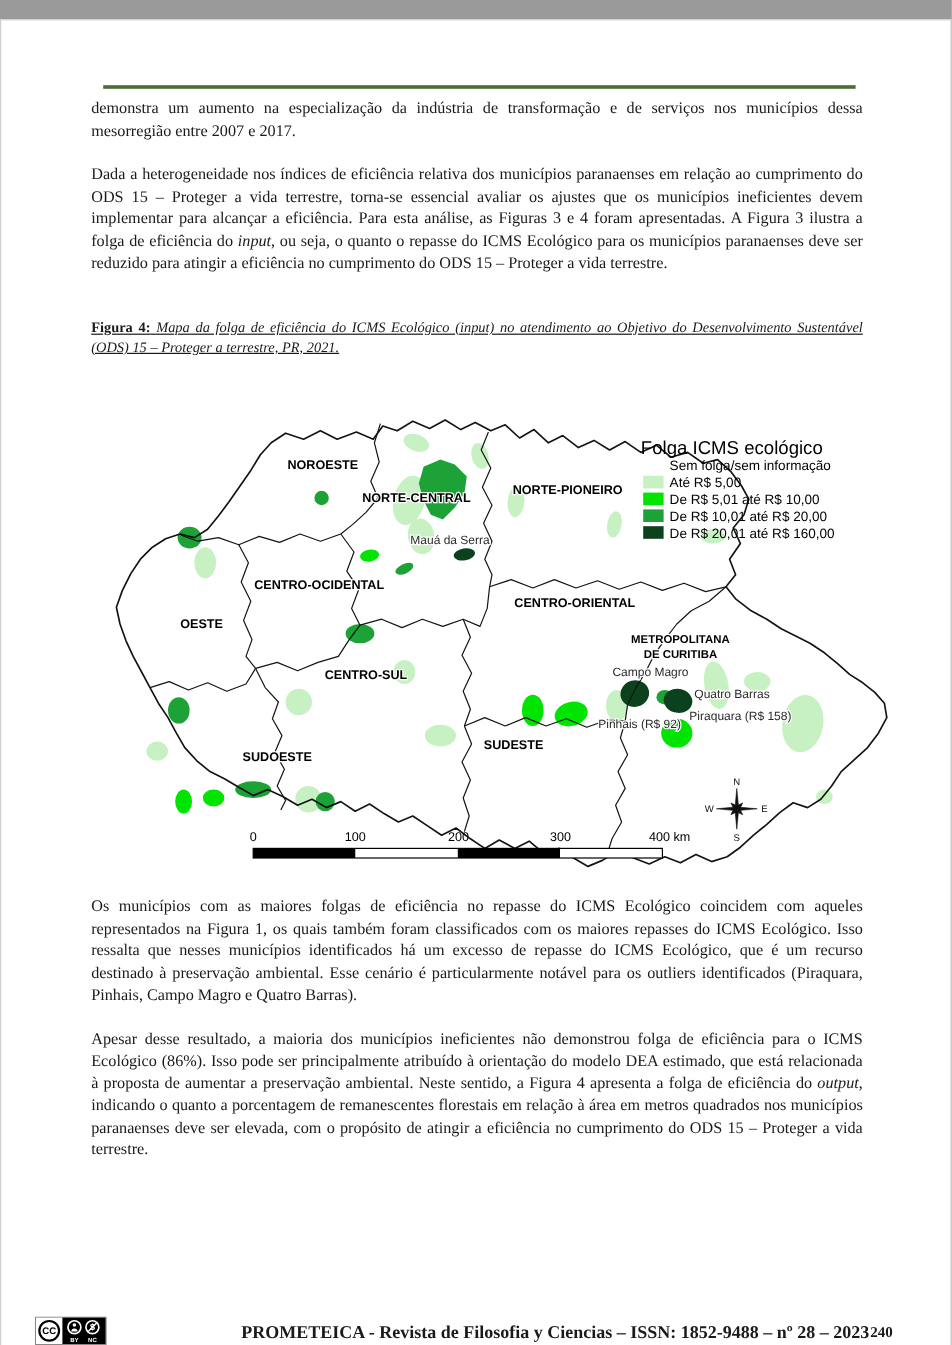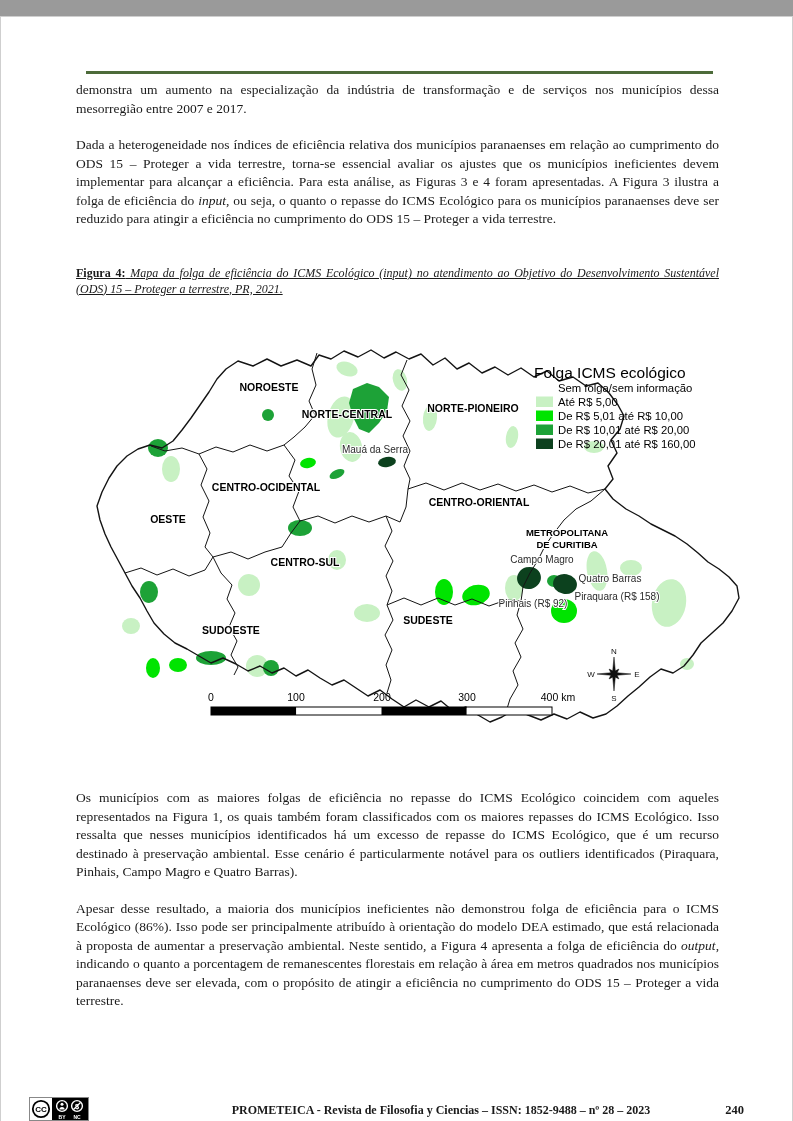--- a/index.html
+++ b/index.html
@@ -15,21 +15,21 @@
     font-family:"Liberation Serif",serif;
   }
   p.caption{
     margin:0;font-size:12px;line-height:15.5px;text-align:justify;text-decoration:underline;
   }
   p.caption i{font-style:italic;}
   #map-svg{position:absolute;left:80px;top:318px;width:665px;height:400px;}
   #footer{position:absolute;left:0;top:1076px;width:793px;height:34px;font-weight:bold;}
   #footer .journal{
     position:absolute;left:200px;top:10px;width:480px;text-align:center;
-    font-size:12px;white-space:nowrap;
+    font-size:15px;white-space:nowrap;
   }
   #footer .pagenum{position:absolute;right:50px;top:10px;font-size:12.5px;}
   #cc-badge{position:absolute;left:28px;top:4px;}
 </style>
 </head>
 <body>
 
 <div id="page">
 
   <div id="top-rule"></div>
@@ -132,21 +132,21 @@
       <rect x="380.5" y="690" width="85.25" height="8" fill="#000000"></rect>
       <rect x="465.75" y="690" width="85.25" height="8" fill="#ffffff"></rect>
       <rect x="210" y="690" width="341" height="8" fill="none" stroke="#000000" stroke-width="1"></rect>
       <text x="210" y="684" text-anchor="middle" fill="#000000" font-family="Liberation Sans, sans-serif" font-size="10.5">0</text>
       <text x="295" y="684" text-anchor="middle" fill="#000000" font-family="Liberation Sans, sans-serif" font-size="10.5">100</text>
       <text x="381" y="684" text-anchor="middle" fill="#000000" font-family="Liberation Sans, sans-serif" font-size="10.5">200</text>
       <text x="466" y="684" text-anchor="middle" fill="#000000" font-family="Liberation Sans, sans-serif" font-size="10.5">300</text>
       <text x="557" y="684" text-anchor="middle" fill="#000000" font-family="Liberation Sans, sans-serif" font-size="10.5">400 km</text>
     </svg>
 
-  <div class="textblock" style="top:772px">
+  <div class="textblock" style="top:729px">
       <p class="body"><span>Os municípios com as maiores folgas de eficiência no repasse do ICMS Ecológico coincidem com aqueles representados na Figura 1, os quais também foram classificados com os maiores repasses do ICMS Ecológico. Isso ressalta que nesses municípios identificados há um excesso de repasse do ICMS Ecológico, que é um recurso destinado à preservação ambiental. Esse cenário é particularmente notável para os outliers identificados (Piraquara, Pinhais, Campo Magro e Quatro Barras).</span></p>
       <p class="body"><span>Apesar desse resultado, a maioria dos municípios ineficientes não demonstrou folga de eficiência para o ICMS Ecológico (86%). Isso pode ser principalmente atribuído à orientação do modelo DEA estimado, que está relacionada à proposta de aumentar a preservação ambiental. Neste sentido, a Figura 4 apresenta a folga de eficiência do </span><i>output</i><span>, indicando o quanto a porcentagem de remanescentes florestais em relação à área em metros quadrados nos municípios paranaenses deve ser elevada, com o propósito de atingir a eficiência no cumprimento do ODS 15 – Proteger a vida terrestre.</span></p>
     </div>
 
   <div id="footer">
     <svg id="cc-badge" width="60" height="24" viewBox="0 0 60 24" xmlns="http://www.w3.org/2000/svg">
       <rect x="0.5" y="0.5" width="59" height="23" fill="#ffffff" stroke="#888888"></rect>
       <circle cx="12" cy="12" r="8.2" fill="none" stroke="#000000" stroke-width="1.8"></circle>
       <text x="12" y="15" font-family="Liberation Sans, sans-serif" font-size="8" font-weight="bold" text-anchor="middle" fill="#000000">CC</text>
       <rect x="23" y="1" width="36" height="22" fill="#000000"></rect>

